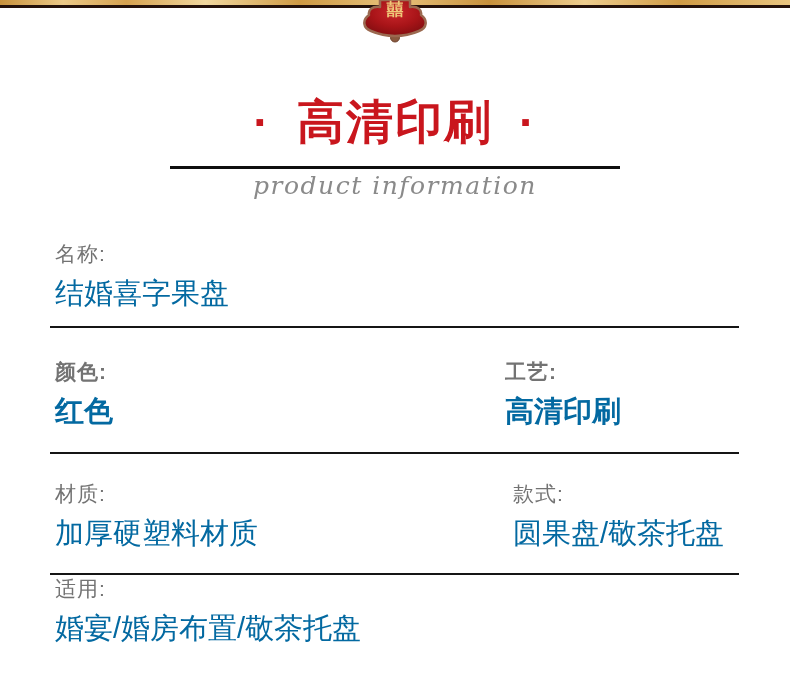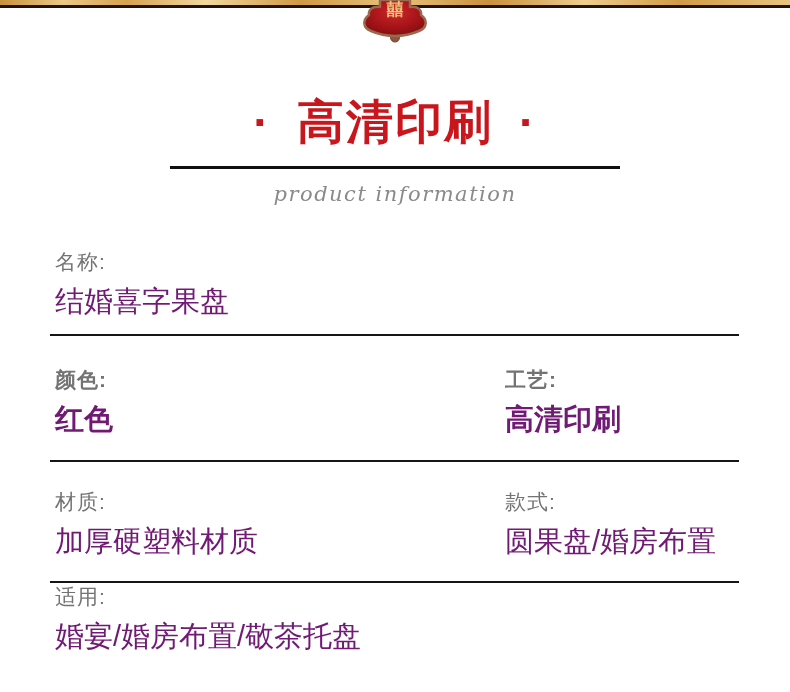--- a/index.html
+++ b/index.html
@@ -34,48 +34,48 @@
     line-height:52px;
     letter-spacing:2px;
     white-space:nowrap;
   }
   .title-dot { display:inline-block; margin:0 26px; font-weight:bold; }
   .title-underline {
     width:450px; height:3px; background:#0f0f0f;
     margin:18px auto 0 auto;
   }
   .subtitle {
-    margin-top:8px;
+    margin-top:0;
     text-align:center;
     font-family:"DejaVu Serif", serif;
     font-style:italic;
-    font-size:21px;
+    font-size:25px;
     line-height:34px;
     letter-spacing:1.5px;
     color:#8a8a8a;
   }
   
   .specs { margin-top:37px; }
   .spec-row { display:flex; padding-left:55px; }
   .cell-left { width:450px; }
   .spec-label {
     color:#737373;
     font-size:21px;
     line-height:28px;
     letter-spacing:1px;
   }
   .spec-value {
     margin-top:6px;
-    color:#701a75;
+    color:#0369a1;
     font-size:29px;
     line-height:38px;
   }
   .row-1 { padding-top:0;    padding-bottom:14px; }
   .row-2 { padding-top:30px; padding-bottom:22px;font-weight:bold; }
-  .row-3 { padding-top:26px; padding-bottom:21px; }
+  .row-3 { padding-top:26px; padding-bottom:21px;gap:8px; }
   .row-4 { padding-bottom:0; }
   .divider {
     margin-left:50px;
     width:689px; height:2px;
     background:#151515;
   }
 </style>
 </head>
 <body>
 
@@ -131,21 +131,21 @@
     </div>
     <div class="divider"></div>
 
     <div class="spec-row row-3">
       <div class="cell-left">
         <div class="spec-label">材质:</div>
         <div class="spec-value">加厚硬塑料材质</div>
       </div>
       <div class="cell-right">
         <div class="spec-label">款式:</div>
-        <div class="spec-value">圆果盘/婚房布置</div>
+        <div class="spec-value">圆果盘/敬茶托盘</div>
       </div>
     </div>
     <div class="divider"></div>
 
     <div class="spec-row row-4">
       <div class="cell-left">
         <div class="spec-label">适用:</div>
         <div class="spec-value">婚宴/婚房布置/敬茶托盘</div>
       </div>
     </div>

